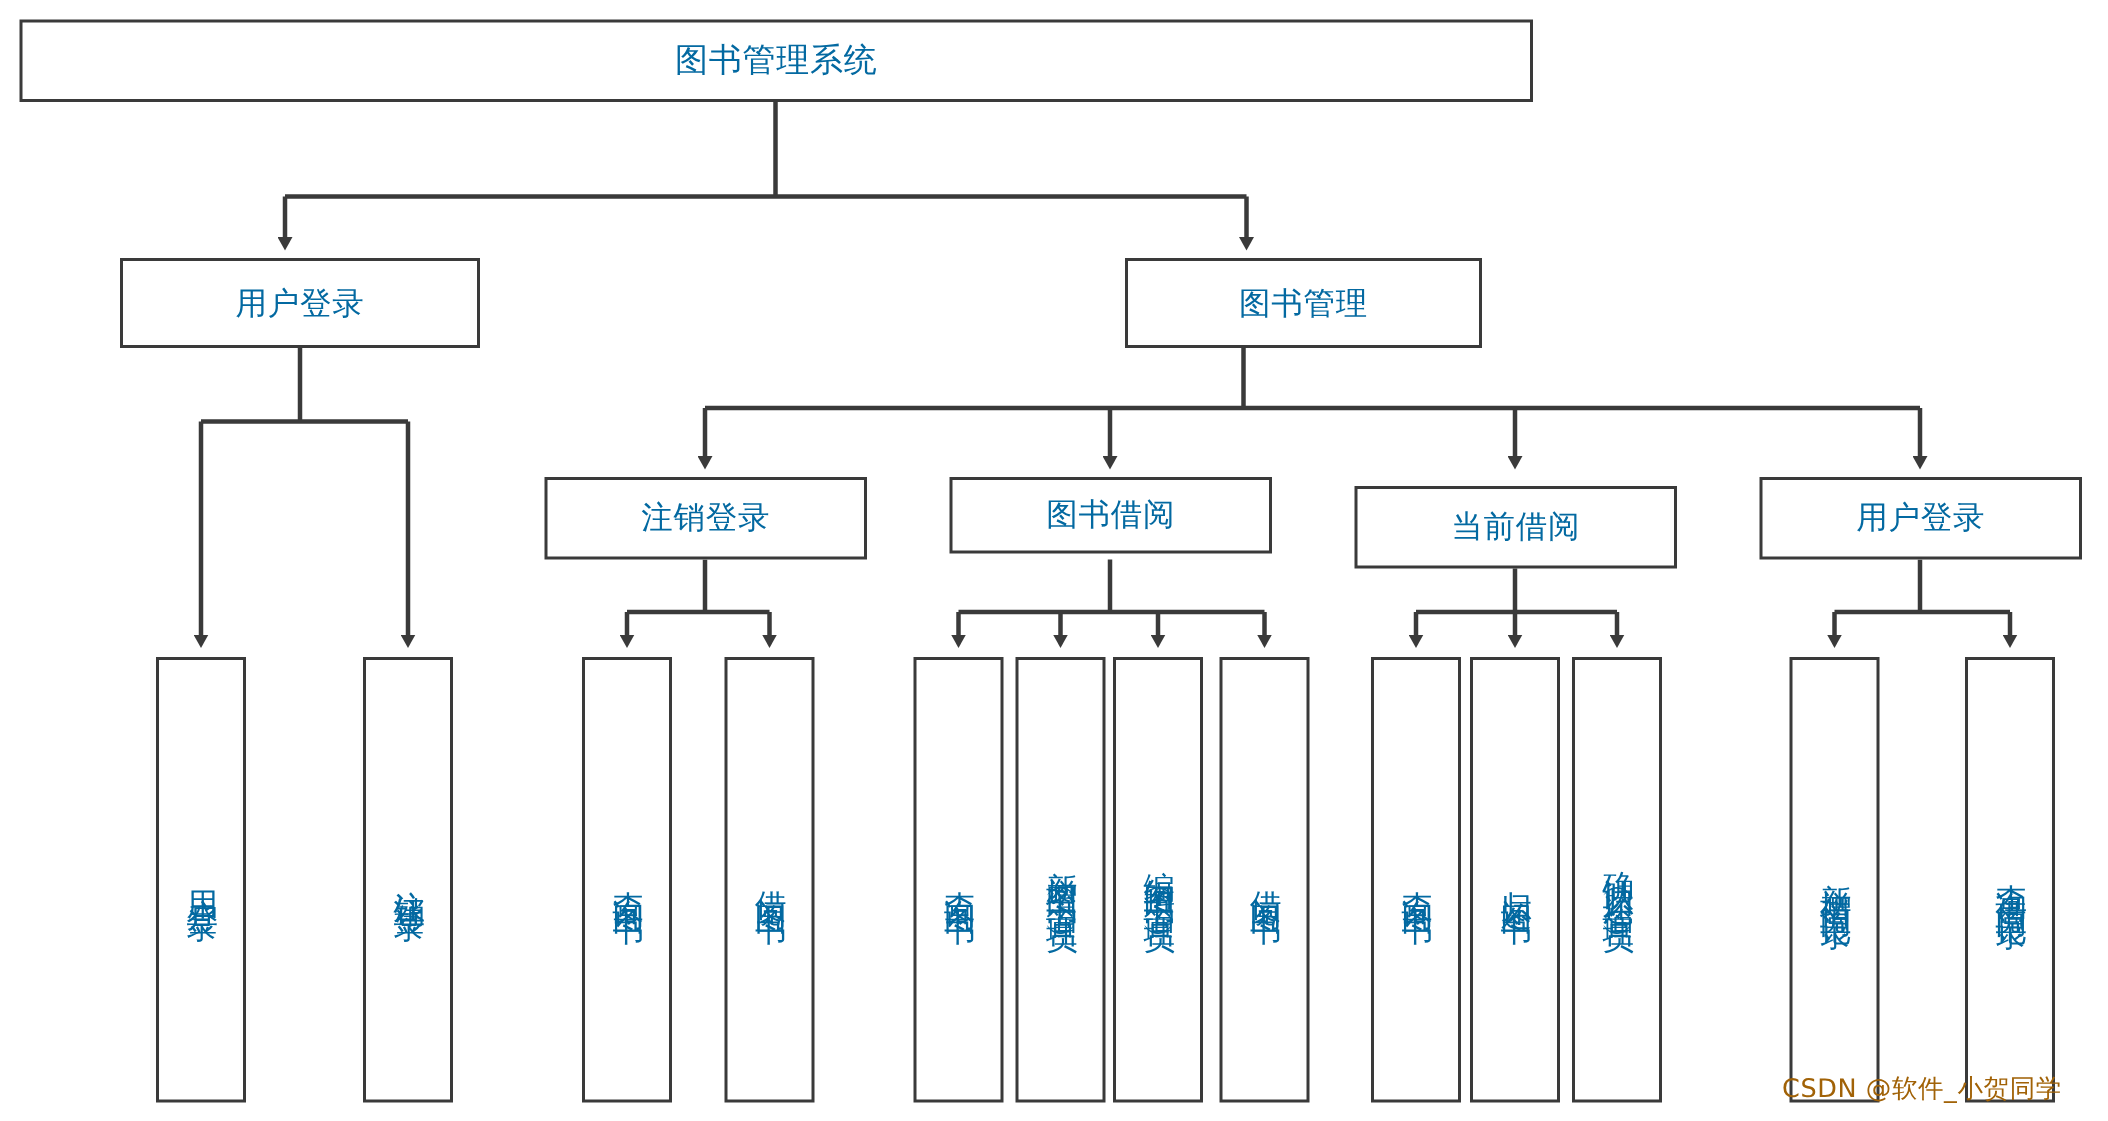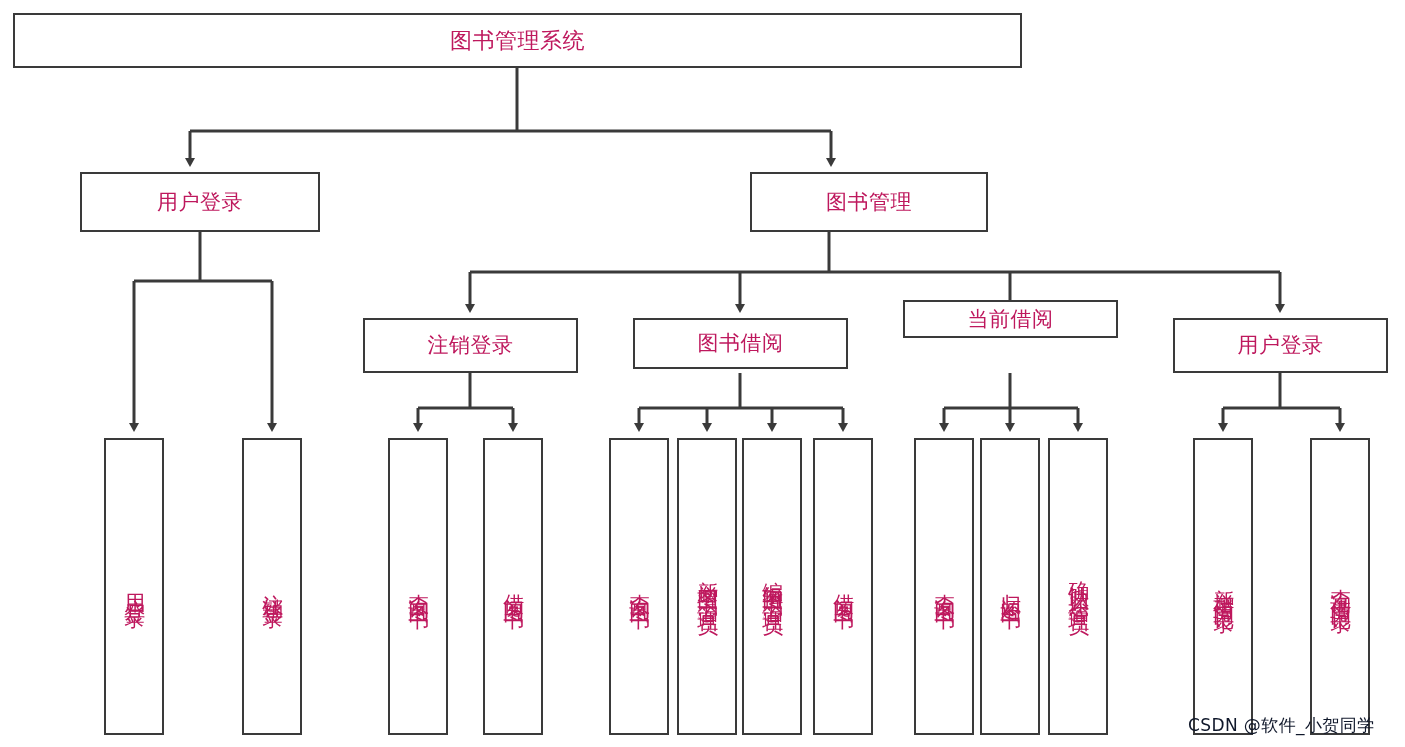--- a/index.html
+++ b/index.html
@@ -22,21 +22,21 @@
     display:flex;
     align-items:center;
     justify-content:center;
     color:#3d3d3d;
   }
   .node .label{
     display:block;
     text-align:center;
     line-height:1.08;
     white-space:nowrap;
-    color:#be185d;
+    color:#0369a1;
   }
 
   
   .node.h .label{font-size:21px;letter-spacing:.5px;}
   .node.root .label{font-size:22px;}
 
   
   .node.v{
     border-width:2.5px;
     align-items:center;
@@ -49,21 +49,21 @@
     line-height:1.22;
     letter-spacing:5px;
     white-space:nowrap;
     text-align:center;
   }
 
   .watermark{
     position:absolute;
     left:1188px;top:714px;
     font-size:17px;
-    color:#0f172a;
+    color:#a16207;
     white-space:nowrap;
     letter-spacing:.4px;
     font-family:"DejaVu Sans","Liberation Sans",sans-serif;
   }
 </style>
 </head>
 <body>
 
 <div id="canvas">
 
@@ -131,21 +131,21 @@
   </div>
 
   <div class="node h" style="left:363px;top:318px;width:215px;height:55px;">
     <span class="label">注销登录</span>
   </div>
 
   <div class="node h" style="left:633px;top:318px;width:215px;height:51px;">
     <span class="label">图书借阅</span>
   </div>
 
-  <div class="node h" style="left:903px;top:300px;width:215px;height:38px;">
+  <div class="node h" style="left:903px;top:324px;width:215px;height:55px;">
     <span class="label">当前借阅</span>
   </div>
 
   <div class="node h" style="left:1173px;top:318px;width:215px;height:55px;">
     <span class="label">用户登录</span>
   </div>
 
   <div class="node v" style="left:104px;top:438px;width:60px;height:297px;">
     <span class="label">用户登录</span>
   </div>

